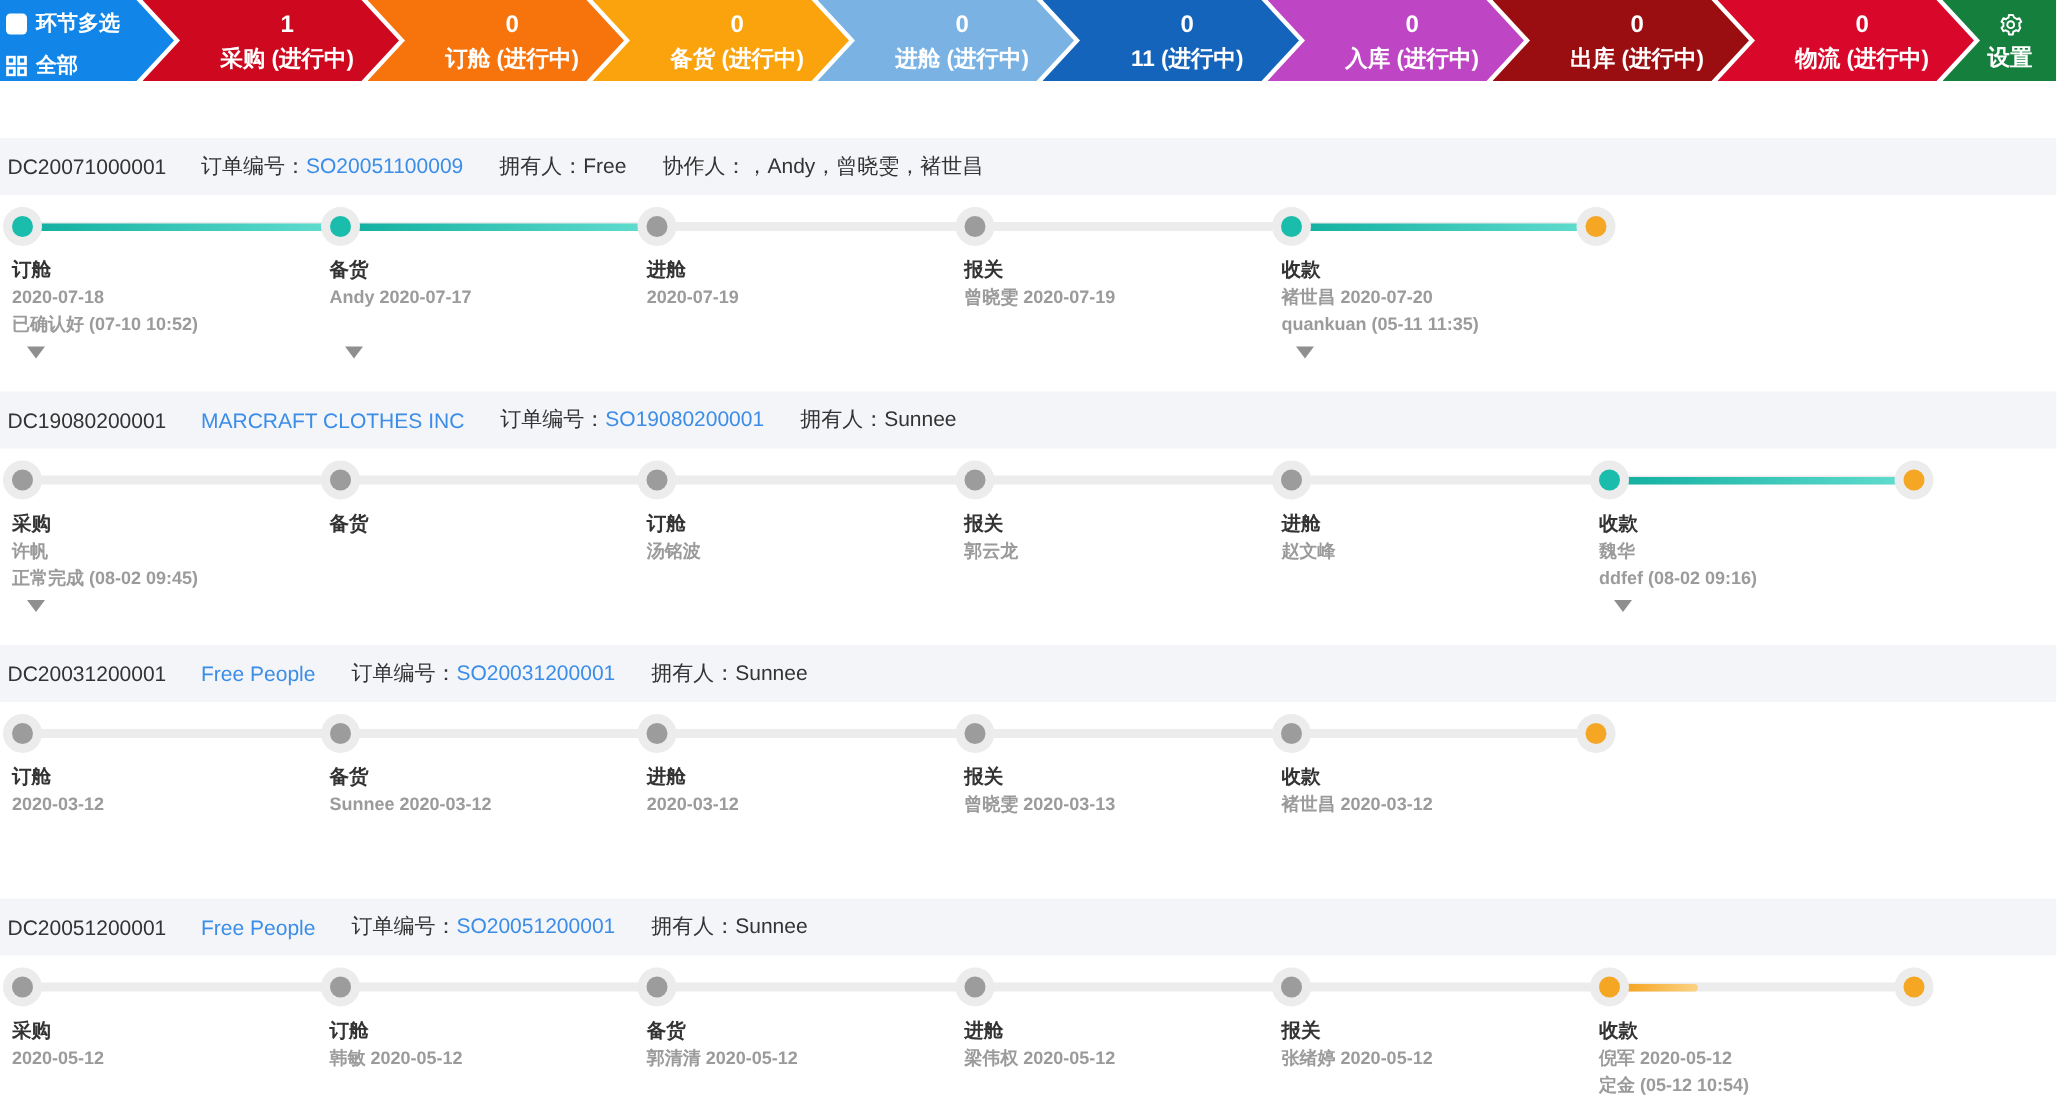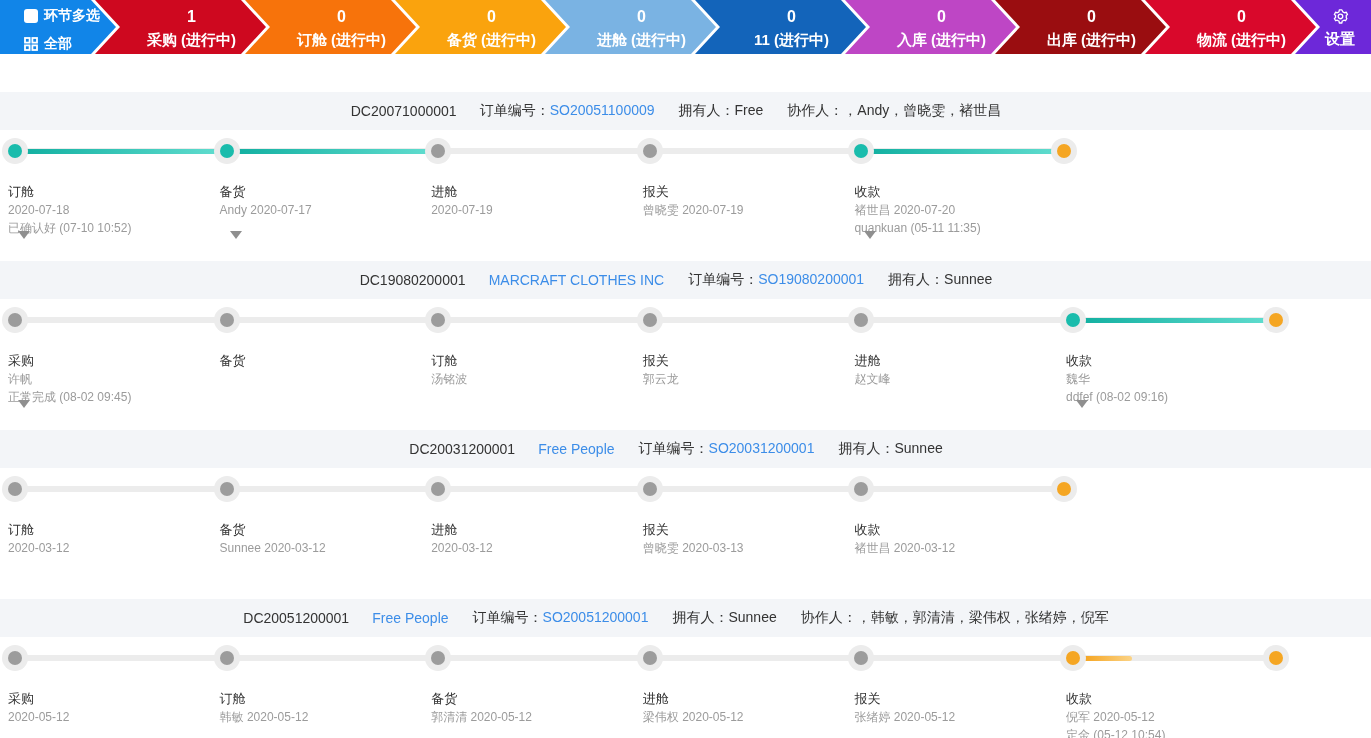--- a/index.html
+++ b/index.html
@@ -14,45 +14,45 @@
   .seg-mid { width:171px; margin-left:-21px;
     clip-path:polygon(0 0, 146px 0, 171px 27px, 146px 54px, 0 54px, 25px 27px);
     display:flex; flex-direction:column; align-items:center; justify-content:center;
     padding-left:22px; padding-top:4px; }
   .seg-right { width:76px; margin-left:-21px;
     clip-path:polygon(0 0, 76px 0, 76px 54px, 0 54px, 25px 27px);
     display:flex; flex-direction:column; align-items:center; justify-content:center;
     padding-left:14px; padding-top:3px; }
   .seg-count { font-size:16px; font-weight:bold; line-height:22px; }
   .seg-label { font-size:15px; font-weight:bold; line-height:24px; white-space:nowrap; }
-  .seg-left .row { display:flex; align-items:center; height:24px; margin:4px 0 0 24px;
+  .seg-left .row { display:flex; align-items:center; height:24px; margin:4px 0 0 4px;
     font-size:14px; font-weight:bold; white-space:nowrap; }
   .seg-left .row .ic { margin-right:6px; display:inline-flex; }
   .checkbox-ic { width:14px; height:14px; background:#fff; border-radius:3px; }
   .seg-right .ic { display:inline-flex; height:20px; align-items:center; }
 
   
   .order { width:1371px; height:169px; }
   .order-head { height:38px; background:#f3f5f8; display:flex; align-items:center;
-    padding-left:5px; font-size:14px; color:#333; white-space:nowrap;justify-content:center; }
+    padding-left:5px; font-size:14px; color:#333; white-space:nowrap; }
   .order-head .code { width:129px; flex:0 0 auto; }
   .order-head .item { margin-right:24px; }
   .order-head a { color:#3c8de8; text-decoration:none; cursor:pointer; }
 
   .tl { position:relative; height:131px; }
   .tl .track { position:absolute; top:18px; height:6px; border-radius:3px; background:#ececec; }
   .tl .segline { position:absolute; top:19px; height:5px; border-radius:2.5px; }
   .tl .segline.done { background:linear-gradient(90deg,#0fae9f,#63ded0); }
   .tl .segline.orange { background:linear-gradient(90deg,#f5a31d,#fbd386); }
   .tl .dot { position:absolute; top:14px; width:14px; height:14px; border-radius:50%;
     box-shadow:0 0 0 6px #ececec; }
   .tl .dot.done { background:#1abcac; }
   .tl .dot.pending { background:#9c9c9c; }
   .tl .dot.orange { background:#f5a623; }
-  .tl .col { position:absolute; top:52px; width:205px; }
+  .tl .col { position:absolute; top:40px; width:205px;font-weight:bold; }
   .tl .m-name { font-size:13px; color:#333; line-height:19px; }
   .tl .m-line { font-size:12px; color:#9b9b9b; line-height:18px; }
   .tl .expand { position:absolute; top:101px; width:0; height:0;
     border-left:6.5px solid transparent; border-right:6.5px solid transparent;
     border-top:8px solid #8f8f8f; cursor:pointer; }
 </style>
 </head>
 <body>
 
 <div class="stage-nav">
@@ -100,21 +100,21 @@
     <div class="seg-label">入库 (进行中)</div>
   </div>
   <div class="seg seg-mid" style="background: rgb(154, 13, 16);">
     <div class="seg-count">0</div>
     <div class="seg-label">出库 (进行中)</div>
   </div>
   <div class="seg seg-mid" style="background: rgb(217, 8, 43);">
     <div class="seg-count">0</div>
     <div class="seg-label">物流 (进行中)</div>
   </div>
-  <div class="seg seg-right" style="background: #6d28d9;">
+  <div class="seg seg-right" style="background: #15803d;">
     <span class="ic">
       <svg width="17" height="17" viewBox="0 0 24 24">
           <path fill="none" stroke="#fff" stroke-width="2" stroke-linejoin="round" d="M12 8.5a3.5 3.5 0 1 0 0 7 3.5 3.5 0 0 0 0-7zm8.8 5.1a7.2 7.2 0 0 0 0-3.2l2.0-1.5-2-3.5-2.4 1a8.6 8.6 0 0 0-2.8-1.6L14.2 2h-4l-.4 2.8a8.6 8.6 0 0 0-2.8 1.6l-2.4-1-2 3.5 2 1.5a7.2 7.2 0 0 0 0 3.2l-2 1.5 2 3.5 2.4-1a8.6 8.6 0 0 0 2.8 1.6l.4 2.8h4l.4-2.8a8.6 8.6 0 0 0 2.8-1.6l2.4 1 2-3.5z" transform="scale(0.92) translate(1,1)"></path>
         </svg>
     </span>
     <span class="seg-label">设置</span>
   </div>
 </div>
 
 <div style="height:38px"></div>
@@ -247,21 +247,20 @@
           <div class="m-line">褚世昌 2020-03-12</div>
         </div>
       </div>
     </div>
     <div class="order">
       <div class="order-head">
         <span class="code">DC20051200001</span>
         <a class="item">Free People</a>
         <span class="item"><span>订单编号：</span><a>SO20051200001</a></span>
         <span class="item">拥有人：Sunnee</span>
-        <span class="item">协作人：，韩敏，郭清清，梁伟权，张绪婷，倪军</span>
       </div>
       <div class="tl">
         <div class="track" style="left: 12px; width: 1267px;"></div>
         <div class="segline orange" style="left: 1082px; width: 50px;"></div>
         <div class="dot pending" style="left: 8px;"></div>
         <div class="dot pending" style="left: 219.6px;"></div>
         <div class="dot pending" style="left: 431.2px;"></div>
         <div class="dot pending" style="left: 642.8px;"></div>
         <div class="dot pending" style="left: 854.4px;"></div>
         <div class="dot orange" style="left: 1066px;"></div>

